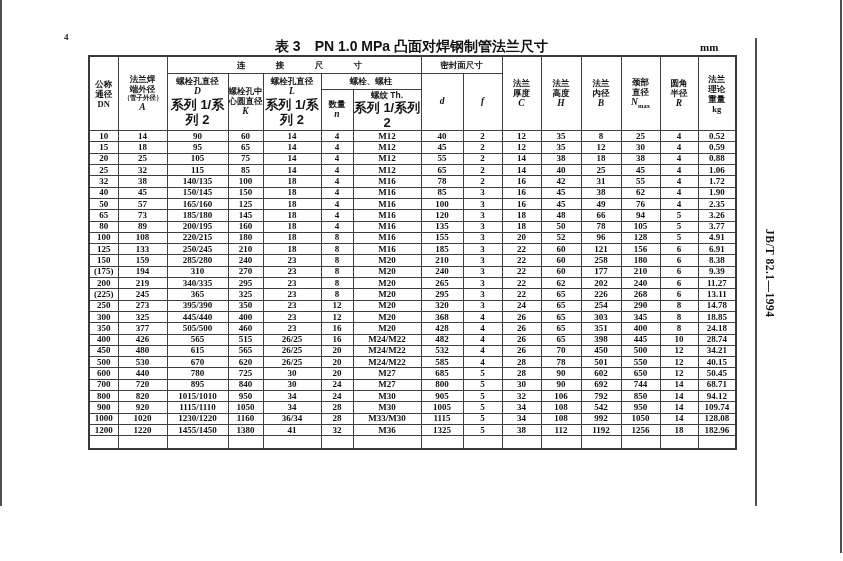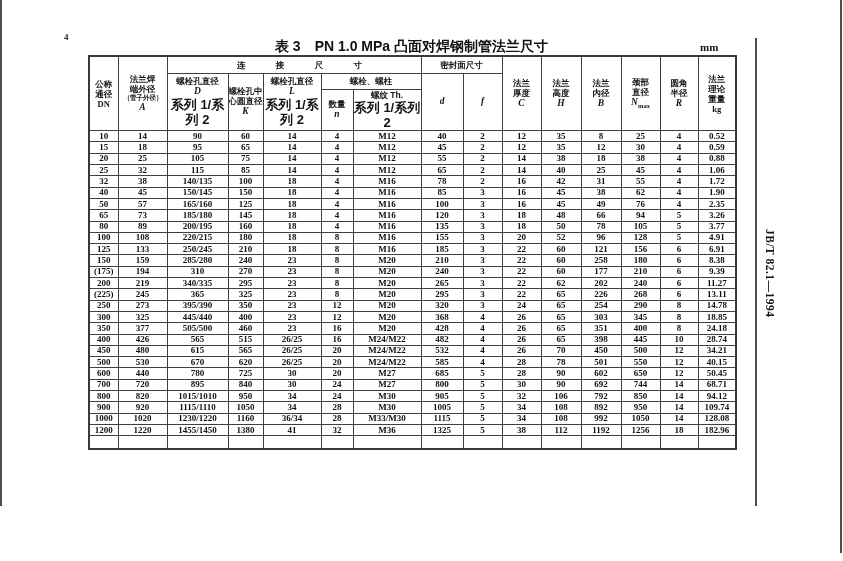--- a/index.html
+++ b/index.html
@@ -604,21 +604,21 @@
         <td>920</td>
         <td>1115/1110</td>
         <td>1050</td>
         <td>34</td>
         <td>28</td>
         <td>M30</td>
         <td>1005</td>
         <td>5</td>
         <td>34</td>
         <td>108</td>
-        <td>892</td>
+        <td>542</td>
         <td>950</td>
         <td>14</td>
         <td>109.74</td>
       </tr>
       <tr>
         <td>1000</td>
         <td>1020</td>
         <td>1230/1220</td>
         <td>1160</td>
         <td>36/34</td>

